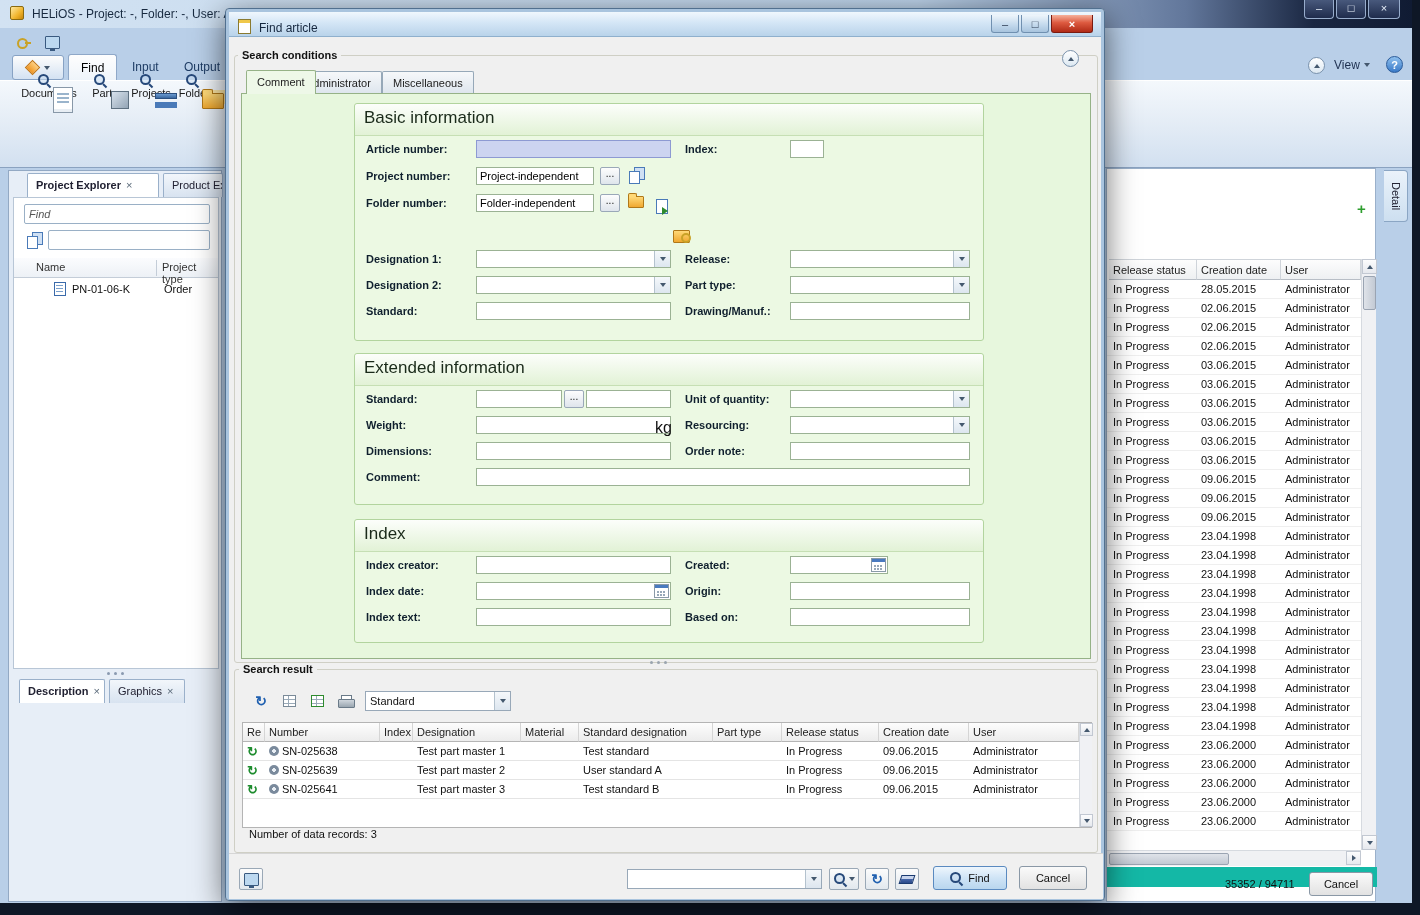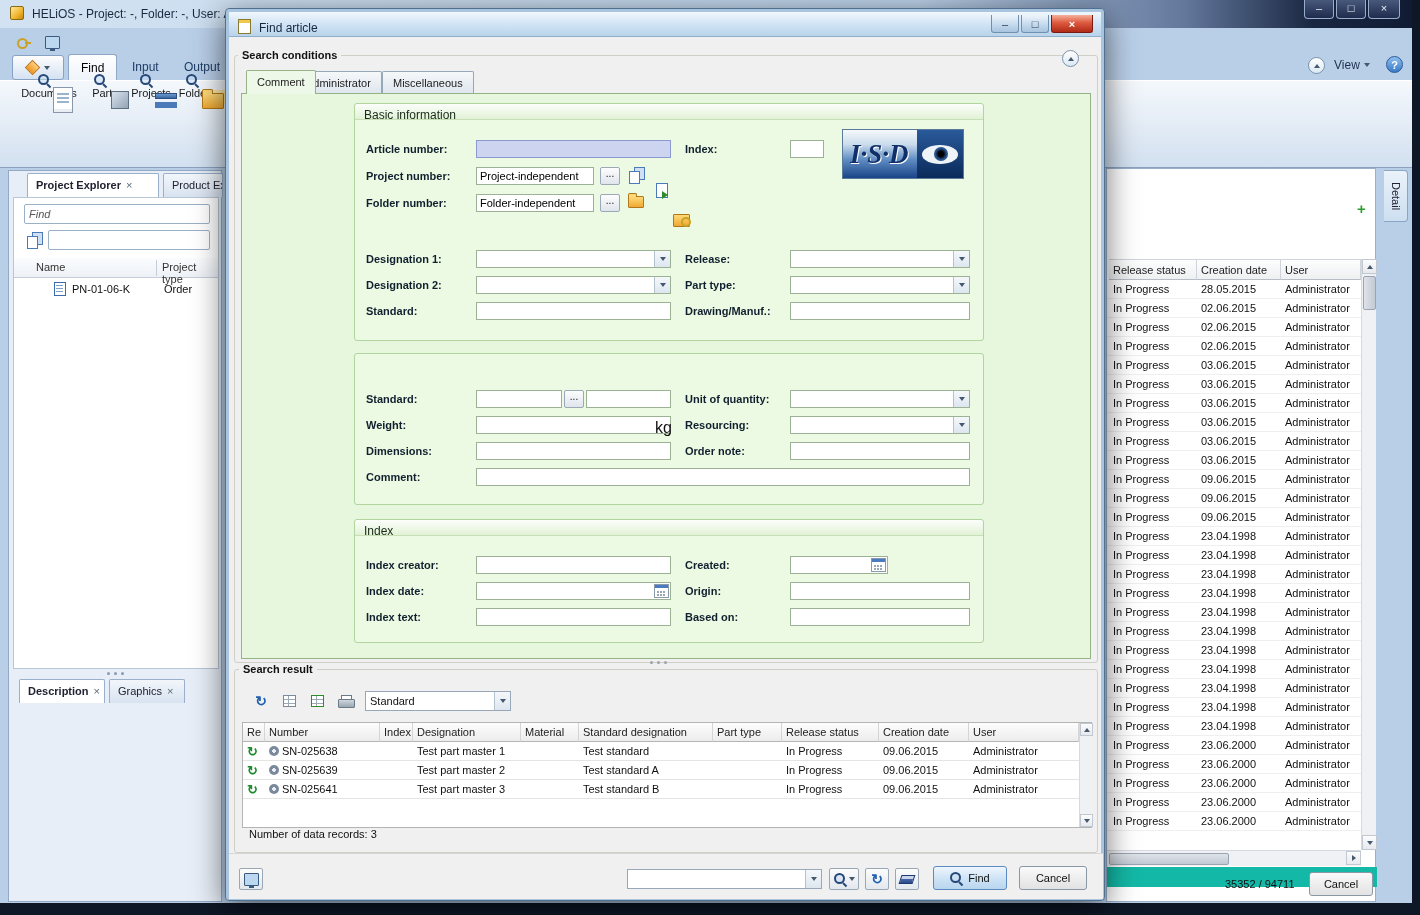--- a/index.html
+++ b/index.html
@@ -147,22 +147,22 @@
 
   .gbx{position:absolute;border:1px solid #cfcfc5;border-radius:3px}
   .gbx-label{position:absolute;font-size:11px;font-weight:bold;color:#111;background:#f0f0f0;padding:0 4px;white-space:nowrap}
 
   .dtab{position:absolute;top:62px;height:23px;padding:5px 10px 0 10px;font-size:11px;color:#222;
     background:linear-gradient(#f6f8fa,#dde5ed);border:1px solid #96a8b8;border-bottom:none;border-radius:2px 2px 0 0}
   .dtab.active{top:61px;height:24px;background:#eef8e8;border-color:#96b287;z-index:3}
   .tabpage{position:absolute;left:15px;top:84px;width:850px;height:566px;background:#e7f7dd;border:1px solid #96b287;z-index:1}
 
   .ggroup{position:absolute;background:#ecf9e3;border:1px solid #b2d49e;border-radius:3px}
-  .ggroup-title{height:16px;background:linear-gradient(#fcfefb,#e2f2d6);border-bottom:1px solid #c6dfb4;border-radius:3px 3px 0 0;
-    font-size:12px;color:#1a2a1a;padding:4px 0 11px 9px}
+  .ggroup-title{height:32px;background:linear-gradient(#fcfefb,#e2f2d6);border-bottom:1px solid #c6dfb4;border-radius:3px 3px 0 0;
+    font-size:17px;color:#1a2a1a;padding:4px 0 11px 9px}
   .glabel{position:absolute;font-size:11px;font-weight:bold;color:#10202e;white-space:nowrap}
   .inp{position:absolute;height:18px;background:#fff;border:1px solid #9bb294;font-size:11px;padding:1px 3px;font-family:inherit}
   input.inp{outline:none}
   .inp.lav{background:#ccd4f0;border-color:#8d9ad2}
   .unit{position:absolute;font-size:16px;color:#111}
   .cmb{position:absolute;height:18px;background:#fff;border:1px solid #9bb294}
   .cmb.gray{border-color:#98a8b8}
   .cmb-btn{position:absolute;right:0;top:0;bottom:0;width:16px;background:linear-gradient(#f5f8fb,#dde6ef);border-left:1px solid #b4c2ce;
     display:flex;align-items:center;justify-content:center}
   .cmb-val{position:absolute;left:4px;top:3px;font-size:11px;color:#111}
@@ -497,24 +497,20 @@
     <div class="dtab" style="left:156px"><span>Miscellaneous</span></div>
 
     <div class="tabpage">
 
       <div class="ggroup" style="left:112px;top:9px;width:630px;height:238px">
         <div class="ggroup-title">Basic information</div>
         <span class="glabel" style="left:11px;top:39px">Article number:</span>
         <input class="inp lav" style="left: 121px; top: 36px; width: 195px;">
         <span class="glabel" style="left:330px;top:39px">Index:</span>
         <input class="inp" style="left: 435px; top: 36px; width: 34px;">
-        <div class="isd-logo" style="left:487px;top:25px;width:122px;height:50px">
-          <span class="isd-text">I·S·D</span>
-          <span class="isd-eye"></span>
-        </div>
 
         <span class="glabel" style="left:11px;top:66px">Project number:</span>
         <input class="inp" style="left: 121px; top: 63px; width: 118px;" value="Project-independent">
         <div class="btn-dots" style="left:245px;top:63px"><span>...</span></div>
         <span class="ico-pages" style="position:absolute;left:273px;top:63px"></span>
         <span class="ico-pagearrow" style="left:299px;top:63px"></span>
 
         <span class="glabel" style="left:11px;top:93px">Folder number:</span>
         <input class="inp" style="left: 121px; top: 90px; width: 118px;" value="Folder-independent">
         <div class="btn-dots" style="left:245px;top:90px"><span>...</span></div>
@@ -547,20 +543,21 @@
             </span>
           </div>
 
         <span class="glabel" style="left:11px;top:201px">Standard:</span>
         <input class="inp" style="left: 121px; top: 198px; width: 195px;">
         <span class="glabel" style="left:330px;top:201px">Drawing/Manuf.:</span>
         <input class="inp" style="left: 435px; top: 198px; width: 180px;">
       </div>
 
       <div class="ggroup" style="left:112px;top:259px;width:630px;height:152px">
+        <div class="ggroup-title">Extended information</div>
         <span class="glabel" style="left:11px;top:39px">Standard:</span>
         <input class="inp" style="left: 121px; top: 36px; width: 86px;">
         <div class="btn-dots" style="left:209px;top:36px"><span>...</span></div>
         <input class="inp" style="left: 231px; top: 36px; width: 85px;">
         <span class="glabel" style="left:330px;top:39px">Unit of quantity:</span>
         <div class="cmb" style="left:435px;top:36px;width:180px">
             <span class="cmb-btn">
               <span class="tri-down"></span>
             </span>
           </div>
@@ -655,21 +652,21 @@
               <div class="scell sc7">In Progress</div>
               <div class="scell sc8">09.06.2015</div>
               <div class="scell sc9">Administrator</div>
             </div>
             <div class="srow">
               <div class="scell sc0"><span class="green-refresh">↻</span></div>
               <div class="scell sc1"><span class="ico-washer"></span>SN-025639</div>
               <div class="scell sc2"></div>
               <div class="scell sc3">Test part master 2</div>
               <div class="scell sc4"></div>
-              <div class="scell sc5">Test standard A</div>
+              <div class="scell sc5">User standard A</div>
               <div class="scell sc6"></div>
               <div class="scell sc7">In Progress</div>
               <div class="scell sc8">09.06.2015</div>
               <div class="scell sc9">Administrator</div>
             </div>
             <div class="srow">
               <div class="scell sc0"><span class="green-refresh">↻</span></div>
               <div class="scell sc1"><span class="ico-washer"></span>SN-025641</div>
               <div class="scell sc2"></div>
               <div class="scell sc3">Test part master 3</div>

